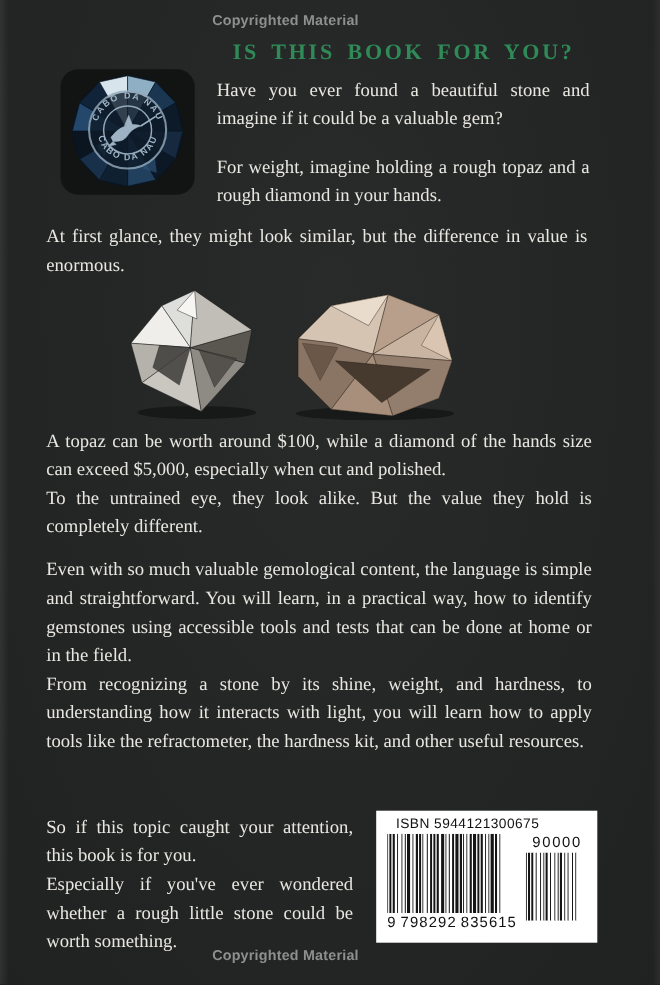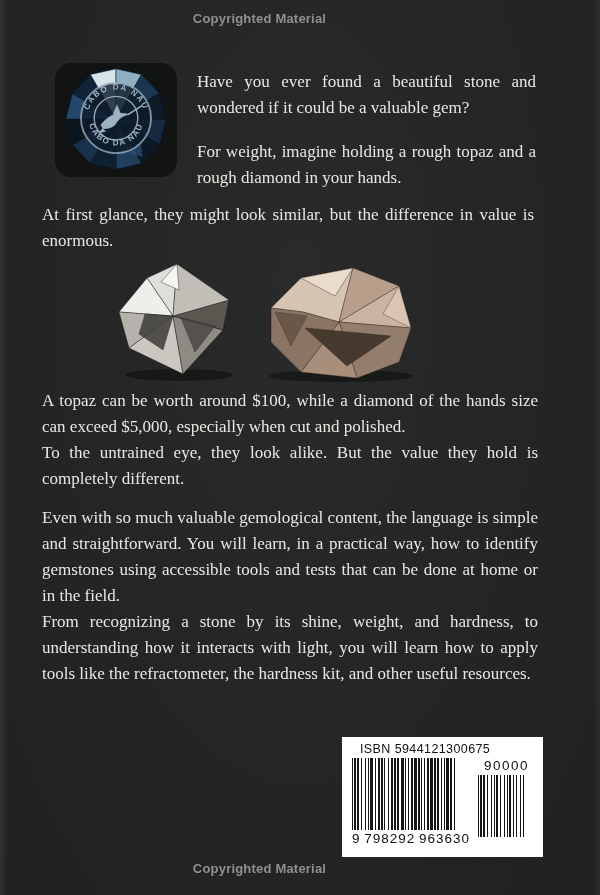--- a/index.html
+++ b/index.html
@@ -76,20 +76,21 @@
     letter-spacing:1px;margin-top:1px;white-space:nowrap;}
   .addon-num{font-size:13.5px;letter-spacing:1.5px;text-align:center;margin-bottom:2px;}
 </style>
 </head>
 <body>
 
 <div id="cover">
 
   <div class="banner top">Copyrighted Material</div>
 
+  <div class="title">IS THIS BOOK FOR YOU?</div>
 
   <div class="logo-tile">
     <svg width="114" height="108" viewBox="0 0 120 114">
       <circle cx="60" cy="56" r="53" fill="#0a1420"></circle>
 
       <g stroke="#0a1626" stroke-width="0.6">
         <polygon points="60,56 113,56 106,83" fill="#16293e"></polygon>
         <polygon points="60,56 106,83 87,103" fill="#0c1826"></polygon>
         <polygon points="60,56 87,103 60,109" fill="#20405e"></polygon>
         <polygon points="60,56 60,109 33,103" fill="#0f2030"></polygon>
@@ -122,21 +123,21 @@
       <g fill="#9db3c3" stroke="#9db3c3">
         <path d="M44,62 Q56,46 74,51 Q65,53 61,59 Q57,67 46,66 Z" stroke-width="0.5"></path>
         <path d="M73,51 L87,42" fill="none" stroke-width="1.6"></path>
         <path d="M57,51 L61,41 L65,51 Z" stroke-width="0.5"></path>
         <path d="M46,66 L41,71 L49,69 Z" stroke-width="0.5"></path>
       </g>
     </svg>
   </div>
 
   <div class="para col-right" id="p1">
-    <p>Have you ever found a beautiful stone and wondered if it could be a valuable gem?</p>
+    <p>Have you ever found a beautiful stone and imagine if it could be a valuable gem?</p>
   </div>
 
   <div class="para col-right" id="p2">
     <p>For weight, imagine holding a rough topaz and a rough diamond in your hands.</p>
   </div>
 
   <div class="para full" id="p3">
     <p>At first glance, they might look similar, but the difference in value is enormous.</p>
   </div>
 
@@ -179,20 +180,24 @@
   </div>
 
   <div class="para full" id="p5">
     <p>Even with so much valuable gemological content, the language is simple and straightforward. You will learn, in a practical way, how to identify gemstones using accessible tools and tests that can be done at home or in the field.</p>
   </div>
 
   <div class="para full" id="p6">
     <p>From recognizing a stone by its shine, weight, and hardness, to understanding how it interacts with light, you will learn how to apply tools like the refractometer, the hardness kit, and other useful resources.</p>
   </div>
 
+  <div class="para" id="p7">
+    <p>So if this topic caught your attention, this book is for you.</p>
+    <p>Especially if you've ever wondered whether a rough little stone could be worth something.</p>
+  </div>
 
   <div class="barcode-box">
     <div class="isbn-label">ISBN 5944121300675</div>
     <div class="bc-row">
       <div class="bc-main">
         <div class="bars">
             <span class="b" style="width: 1px;"></span>
             <span class="s" style="width: 1px;"></span>
             <span class="b" style="width: 2px;"></span>
             <span class="s" style="width: 1px;"></span>
@@ -253,21 +258,21 @@
             <span class="b" style="width: 3px;"></span>
             <span class="s" style="width: 1px;"></span>
             <span class="b" style="width: 2px;"></span>
             <span class="s" style="width: 2px;"></span>
             <span class="b" style="width: 1px;"></span>
             <span class="s" style="width: 2px;"></span>
           </div>
         <div class="bc-digits">
           <span>9</span>
           <span>798292</span>
-          <span>963630</span>
+          <span>835615</span>
         </div>
       </div>
       <div class="bc-addon">
         <div class="addon-num">90000</div>
         <div class="bars">
             <span class="b" style="width: 1px;"></span>
             <span class="s" style="width: 1px;"></span>
             <span class="b" style="width: 2px;"></span>
             <span class="s" style="width: 1px;"></span>
             <span class="b" style="width: 2px;"></span>

